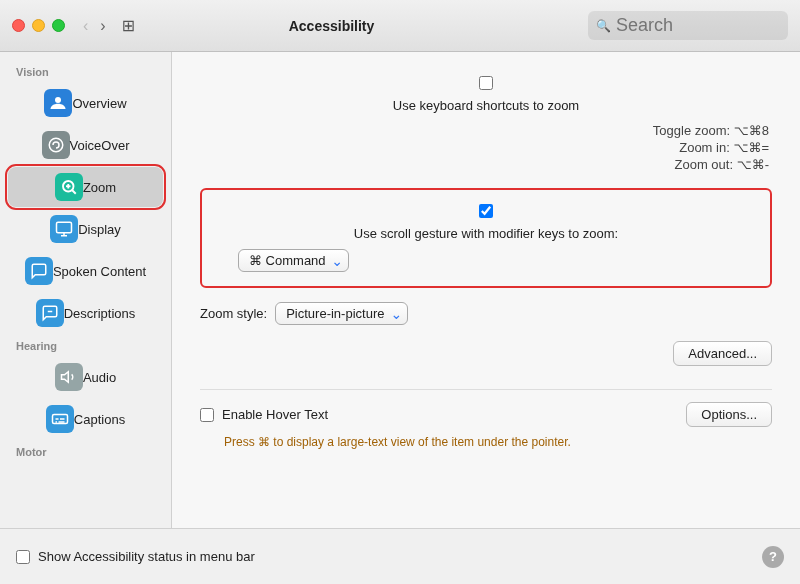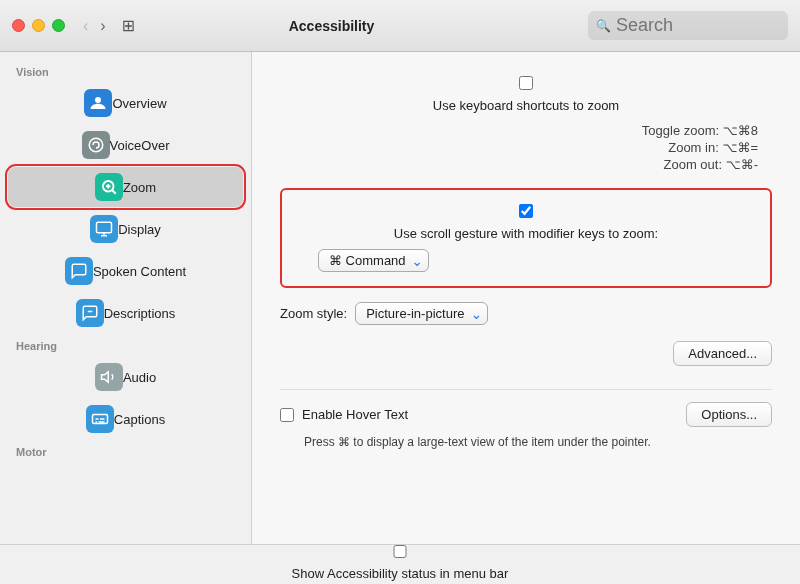--- a/index.html
+++ b/index.html
@@ -97,21 +97,21 @@
 
     
     .main-content {
       display: flex;
       flex: 1;
       overflow: hidden;
     }
 
     
     .sidebar {
-      width: 252px;
+      width: 172px;
       background: #f0f0f0;
       border-right: 1px solid #d0d0d0;
       padding: 8px 0;
       display: flex;
       flex-direction: column;
       overflow-y: auto;
     }
 
     .section-label {
       font-size: 11px;
@@ -157,29 +157,28 @@
     .sidebar-icon.audio { background: #95a5a6; color: white; }
     .sidebar-icon.captions { background: #3498db; color: white; }
 
     .sidebar-item-label {
       font-size: 13px;
       color: #222;
     }
 
     
     .bottom-bar {
-      height: 40px;
+      height: 56px;
       background: #f0f0f0;
       border-top: 1px solid #d0d0d0;
       display: flex;
       align-items: center;
       padding: 0 16px;
       gap: 8px;
       flex-shrink: 0;
-      flex-direction: column;
     }
     .bottom-checkbox {
       width: 14px;
       height: 14px;
       cursor: pointer;
     }
     .bottom-label {
       font-size: 13px;
       color: #222;
     }
@@ -220,21 +219,21 @@
       cursor: pointer;
       flex-shrink: 0;
     }
 
     .detail-label {
       font-size: 13px;
       color: #222;
     }
 
     .shortcut-group {
-      margin: 8px 14px 16px 24px;
+      margin: 8px 3px 16px 24px;
       display: flex;
       flex-direction: column;
       gap: 2px;
     }
     .shortcut-line {
       font-size: 13px;
       color: #444;
       text-align: right;
     }
 
@@ -320,21 +319,21 @@
       margin-bottom: 8px;
       gap: 8px;
     }
 
     .hover-text-right {
       margin-left: auto;
     }
 
     .hover-desc {
       font-size: 12px;
-      color: #404040;
+      color: #a16207;
       margin-left: 24px;
       margin-bottom: 0;
     }
 
     .divider {
       height: 1px;
       background: #ddd;
       margin: 12px 0;
     }
   </style>

